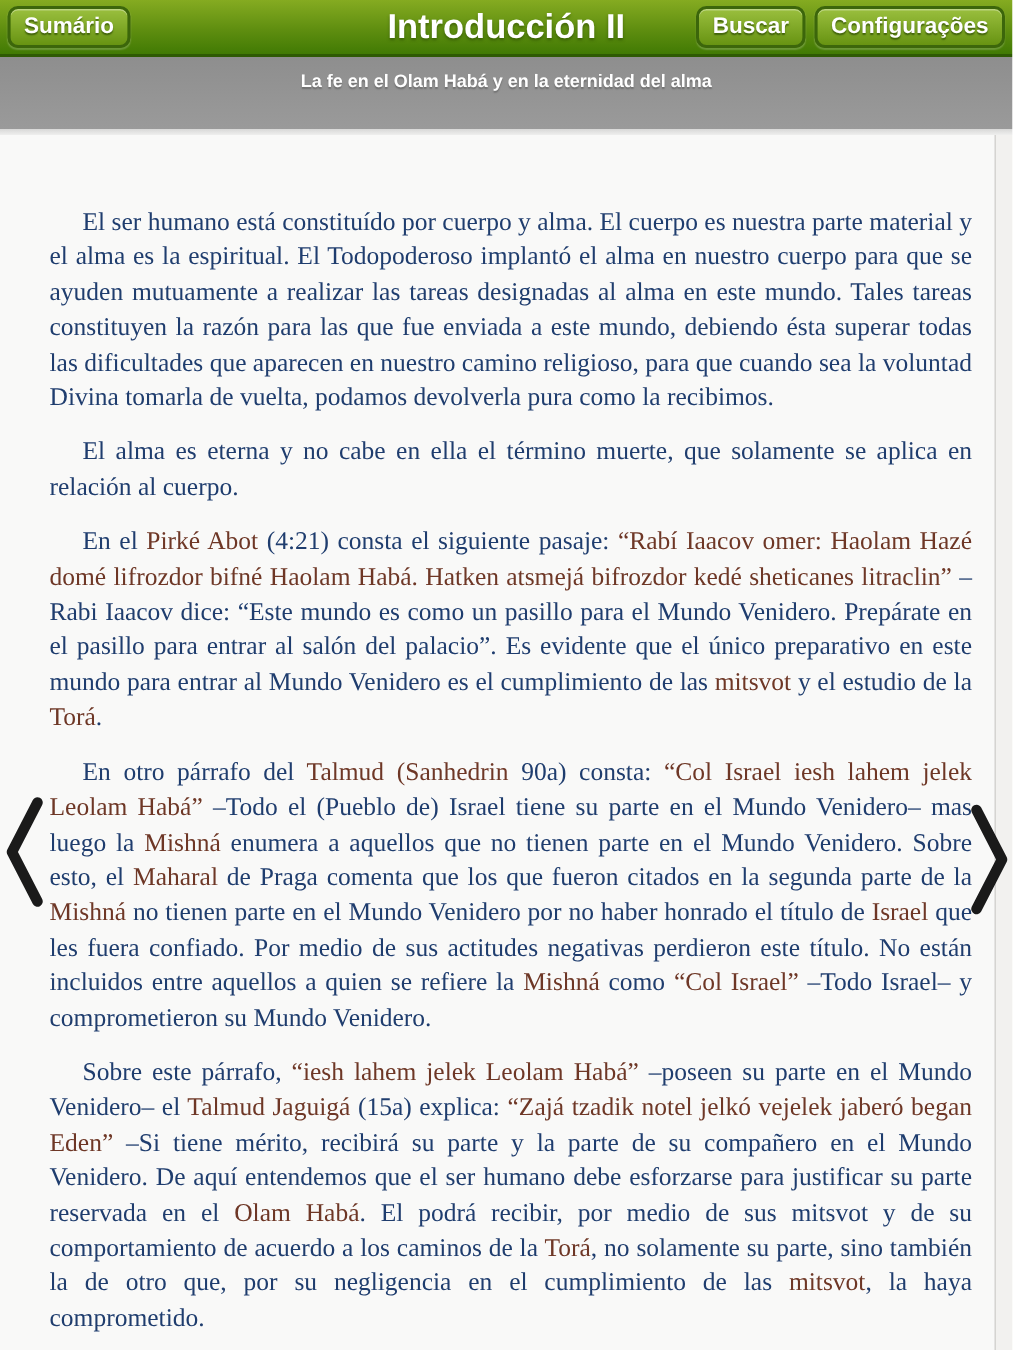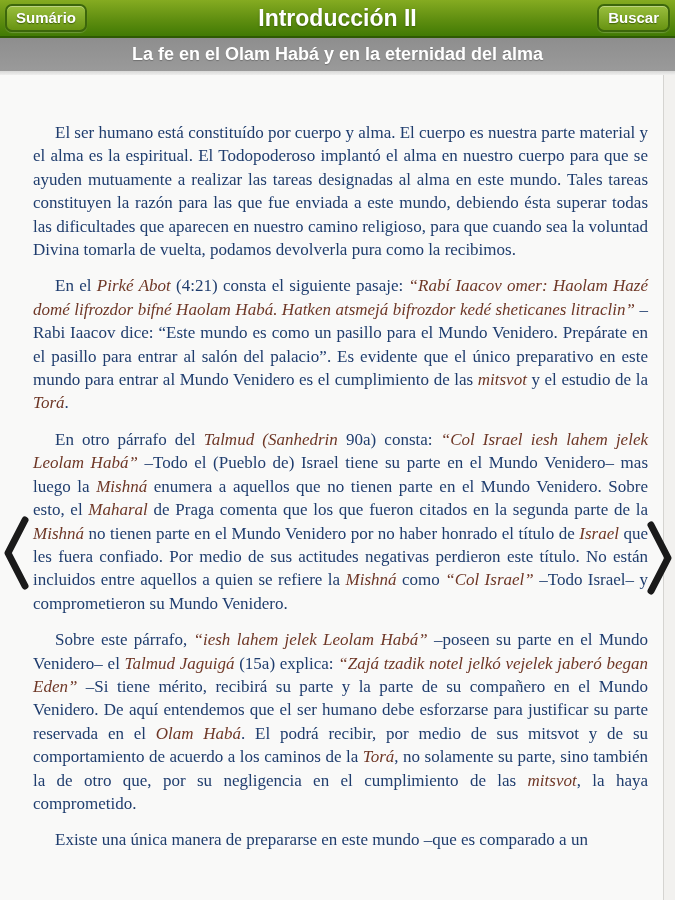--- a/index.html
+++ b/index.html
@@ -43,23 +43,23 @@
   .hbtn-group{margin-left:auto;display:flex;gap:6px;padding-left:44px;}
   .page-title{
     position:absolute;left:50%;top:50%;transform:translate(-50%,-50%);
     font-size:23px;font-weight:bold;color:#fff;
     text-shadow:0 1px 2px rgba(40,70,0,.6);
     white-space:nowrap;
   }
 
   
   .chapter-bar{
-    height:33px;line-height:33px;text-align:center;
+    height:48px;line-height:33px;text-align:center;
     background:linear-gradient(to bottom,var(--subheader-gray-dark),var(--subheader-gray));
-    color:#fff;font-size:18px;font-weight:bold;
+    color:#fff;font-size:12px;font-weight:bold;
     text-shadow:0 1px 1px rgba(0,0,0,.25);
   }
   .chapter-edge{
     height:4px;
     background:linear-gradient(to bottom,#d8d8d7,#efefee);
   }
 
   
   .content{
     position:relative;
@@ -68,21 +68,21 @@
     padding:46px 27px 0 33px;
     overflow:hidden;
   }
   .reading-area{
     font-family:"Liberation Serif","DejaVu Serif",serif;
     font-size:17px;line-height:23.4px;
     color:var(--body-text);
     text-align:justify;
   }
   .para{text-indent:22px;margin:0 0 13px 0;}
-  .seg-i,.seg-q{font-style:italic;color:var(--italic-text);}
+  .seg-i,.seg-q{color:var(--italic-text);}
 
   
   .page-edge{
     position:absolute;top:0;right:0;bottom:0;width:12px;
     background:var(--gutter-bg);
     border-left:1px solid var(--edge-line);
   }
 
   
   .nav-arrow{
@@ -94,33 +94,35 @@
   .nav-arrow svg{display:block;}
 </style>
 </head>
 <body>
 
 <header class="app-header">
   <button class="hbtn">Sumário</button>
   <div class="page-title">Introducción II</div>
   <div class="hbtn-group">
     <button class="hbtn">Buscar</button>
+    <button class="hbtn">Configurações</button>
   </div>
 </header>
 
 <div class="chapter-bar">
   <span>La fe en el Olam Habá y en la eternidad del alma</span>
 </div>
 <div class="chapter-edge"></div>
 
 <main class="content">
   <div class="page-edge"></div>
 
   <div class="reading-area">
       <p class="para"><span>El ser humano está constituído por cuerpo y alma. El cuerpo es nuestra parte material y el alma es la espiritual. El Todopoderoso implantó el alma en nuestro cuerpo para que se ayuden mutuamente a realizar las tareas designadas al alma en este mundo. Tales tareas constituyen la razón para las que fue enviada a este mundo, debiendo ésta superar todas las dificultades que aparecen en nuestro camino religioso, para que cuando sea la voluntad Divina tomarla de vuelta, podamos devolverla pura como la recibimos.</span></p>
+      <p class="para"><span>El alma es eterna y no cabe en ella el término muerte, que solamente se aplica en relación al cuerpo.</span></p>
       <p class="para"><span>En el </span><span class="seg-i">Pirké Abot</span><span> (4:21) consta el siguiente pasaje: </span><span class="seg-q">“Rabí Iaacov omer: Haolam Hazé domé lifrozdor bifné Haolam Habá. Hatken atsmejá bifrozdor kedé sheticanes litraclin”</span><span> –Rabi Iaacov dice: “Este mundo es como un pasillo para el Mundo Venidero. Prepárate en el pasillo para entrar al salón del palacio”. Es evidente que el único preparativo en este mundo para entrar al Mundo Venidero es el cumplimiento de las </span><span class="seg-i">mitsvot</span><span> y el estudio de la </span><span class="seg-i">Torá</span><span>.</span></p>
       <p class="para"><span>En otro párrafo del </span><span class="seg-i">Talmud (Sanhedrin</span><span> 90a) consta: </span><span class="seg-q">“Col Israel iesh lahem jelek Leolam Habá”</span><span> –Todo el (Pueblo de) Israel tiene su parte en el Mundo Venidero– mas luego la </span><span class="seg-i">Mishná</span><span> enumera a aquellos que no tienen parte en el Mundo Venidero. Sobre esto, el </span><span class="seg-i">Maharal</span><span> de Praga comenta que los que fueron citados en la segunda parte de la </span><span class="seg-i">Mishná</span><span> no tienen parte en el Mundo Venidero por no haber honrado el título de </span><span class="seg-i">Israel</span><span> que les fuera confiado. Por medio de sus actitudes negativas perdieron este título. No están incluidos entre aquellos a quien se refiere la </span><span class="seg-i">Mishná</span><span> como </span><span class="seg-q">“Col Israel”</span><span> –Todo Israel– y comprometieron su Mundo Venidero.</span></p>
       <p class="para"><span>Sobre este párrafo, </span><span class="seg-q">“iesh lahem jelek Leolam Habá”</span><span> –poseen su parte en el Mundo Venidero– el </span><span class="seg-i">Talmud Jaguigá</span><span> (15a) explica: </span><span class="seg-q">“Zajá tzadik notel jelkó vejelek jaberó began Eden”</span><span> –Si tiene mérito, recibirá su parte y la parte de su compañero en el Mundo Venidero. De aquí entendemos que el ser humano debe esforzarse para justificar su parte reservada en el </span><span class="seg-i">Olam Habá</span><span>. El podrá recibir, por medio de sus mitsvot y de su comportamiento de acuerdo a los caminos de la </span><span class="seg-i">Torá</span><span>, no solamente su parte, sino también la de otro que, por su negligencia en el cumplimiento de las </span><span class="seg-i">mitsvot</span><span>, la haya comprometido.</span></p>
       <p class="para"><span>Existe una única manera de prepararse en este mundo –que es comparado a un</span></p>
     </div>
 
   <button class="nav-arrow prev" aria-label="previous page">
     <span>
       <svg width="26" height="74" viewBox="0 0 26 74">
         <polyline points="22,4 5,37 22,70" fill="none" stroke="var(--chevron)" stroke-width="7" stroke-linecap="round" stroke-linejoin="round"></polyline>

